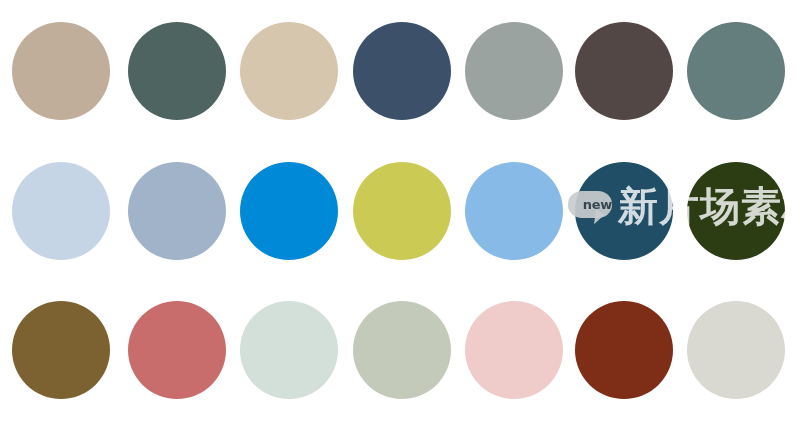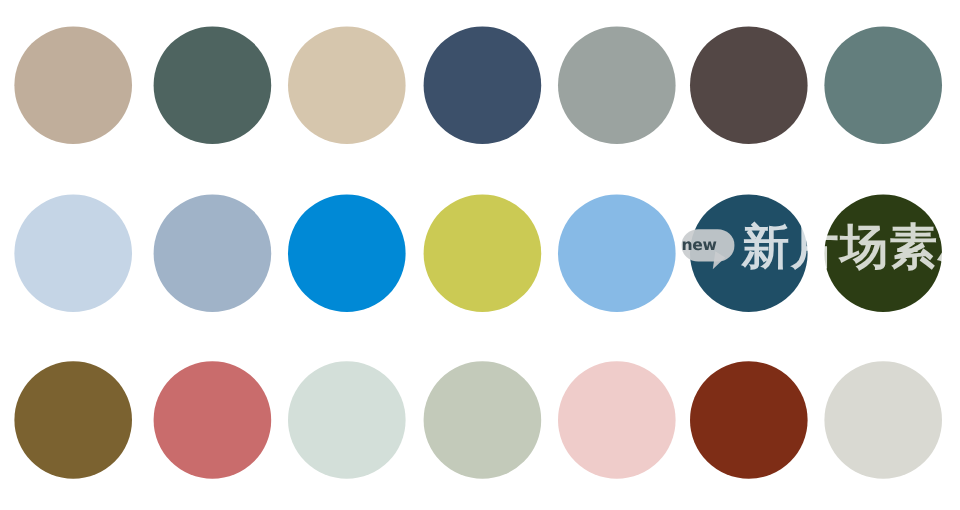--- a/index.html
+++ b/index.html
@@ -90,21 +90,21 @@
     opacity: 0.92;
     transform: rotate(8deg);
   }
   .wm-logo-text {
     position: absolute;
     left: 0;
     top: 0;
     width: 44px;
     height: 37px;
     line-height: 27px;
-    text-align: left;
+    text-align: right;
     font-family: "DejaVu Sans", sans-serif;
     font-weight: bold;
     font-size: 13px;
     color: #34474f;
     letter-spacing: -0.3px;
   }
   .wm-text {
     font-family: "DejaVu Sans", sans-serif;
     font-size: 40px;
     font-weight: bold;

